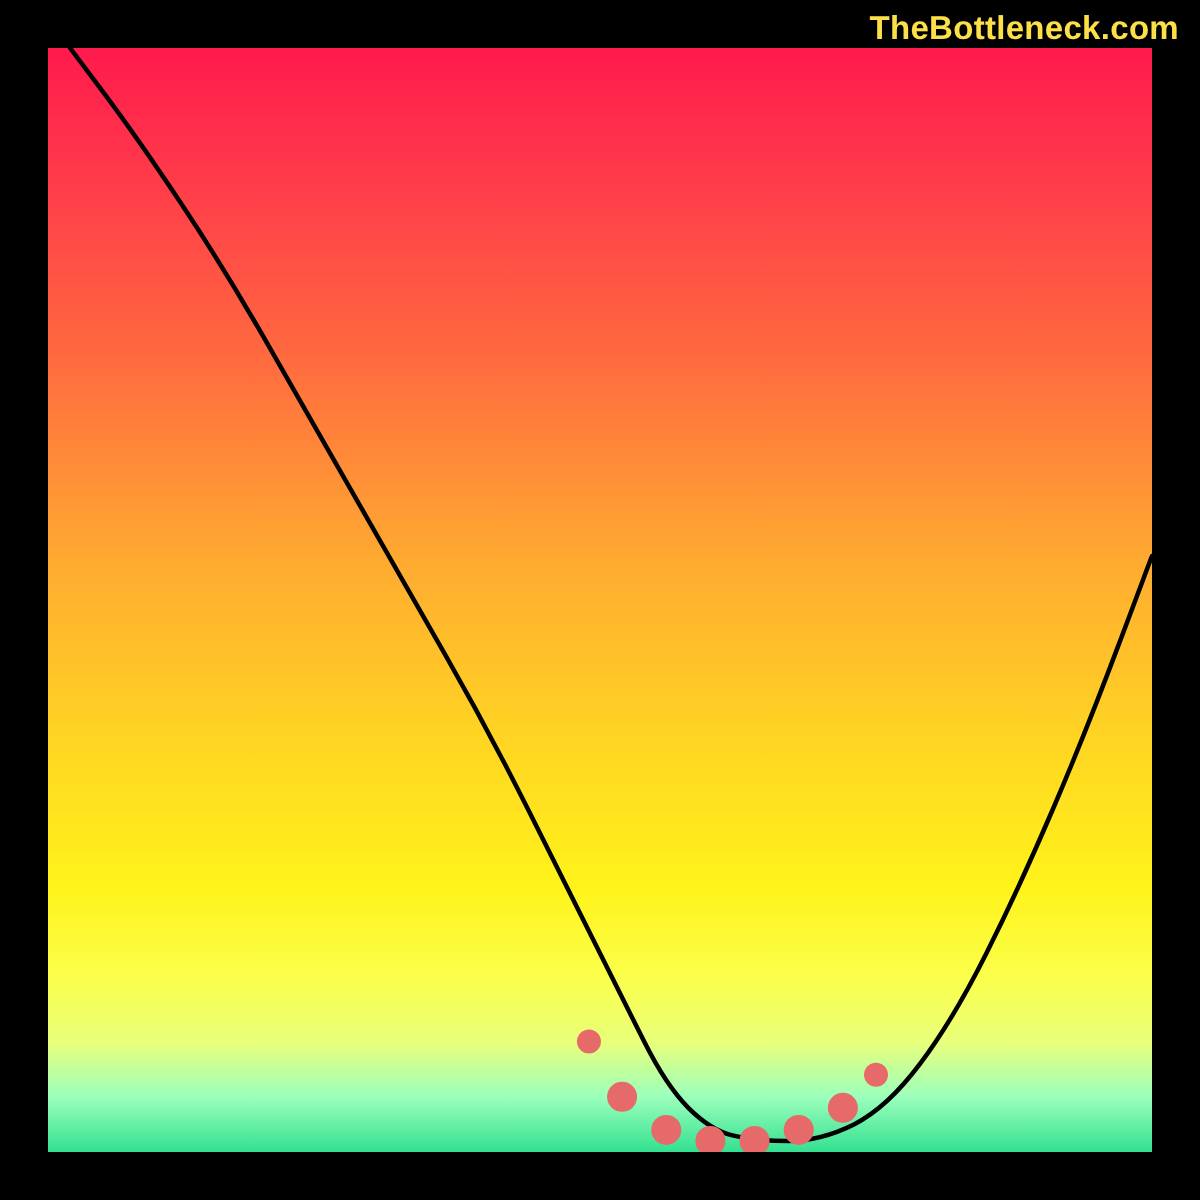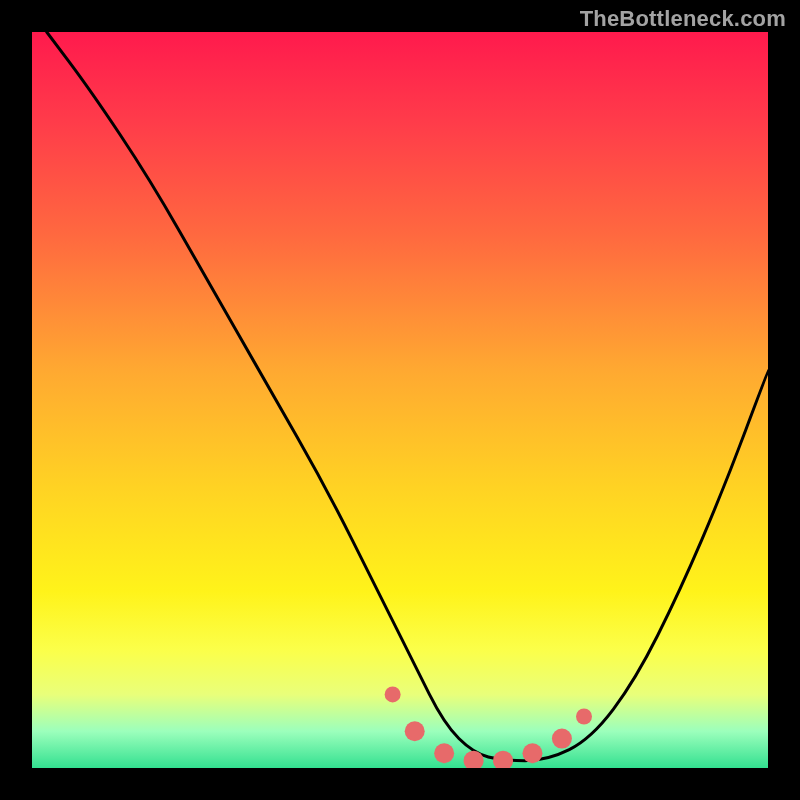--- a/index.html
+++ b/index.html
@@ -37,21 +37,21 @@
       #33e090 100%
     );
   }
   .watermark {
     position: absolute;
     top: 6px;
     right: 14px;
     font-family: Arial, Helvetica, sans-serif;
     font-size: 22px;
     font-weight: 600;
-    color: #a3a3a3;
+    color: #fde047;
     letter-spacing: 0.2px;
   }
   svg.curve {
     position: absolute;
     left: 0;
     top: 0;
     width: 736px;
     height: 736px;
   }
 </style>

